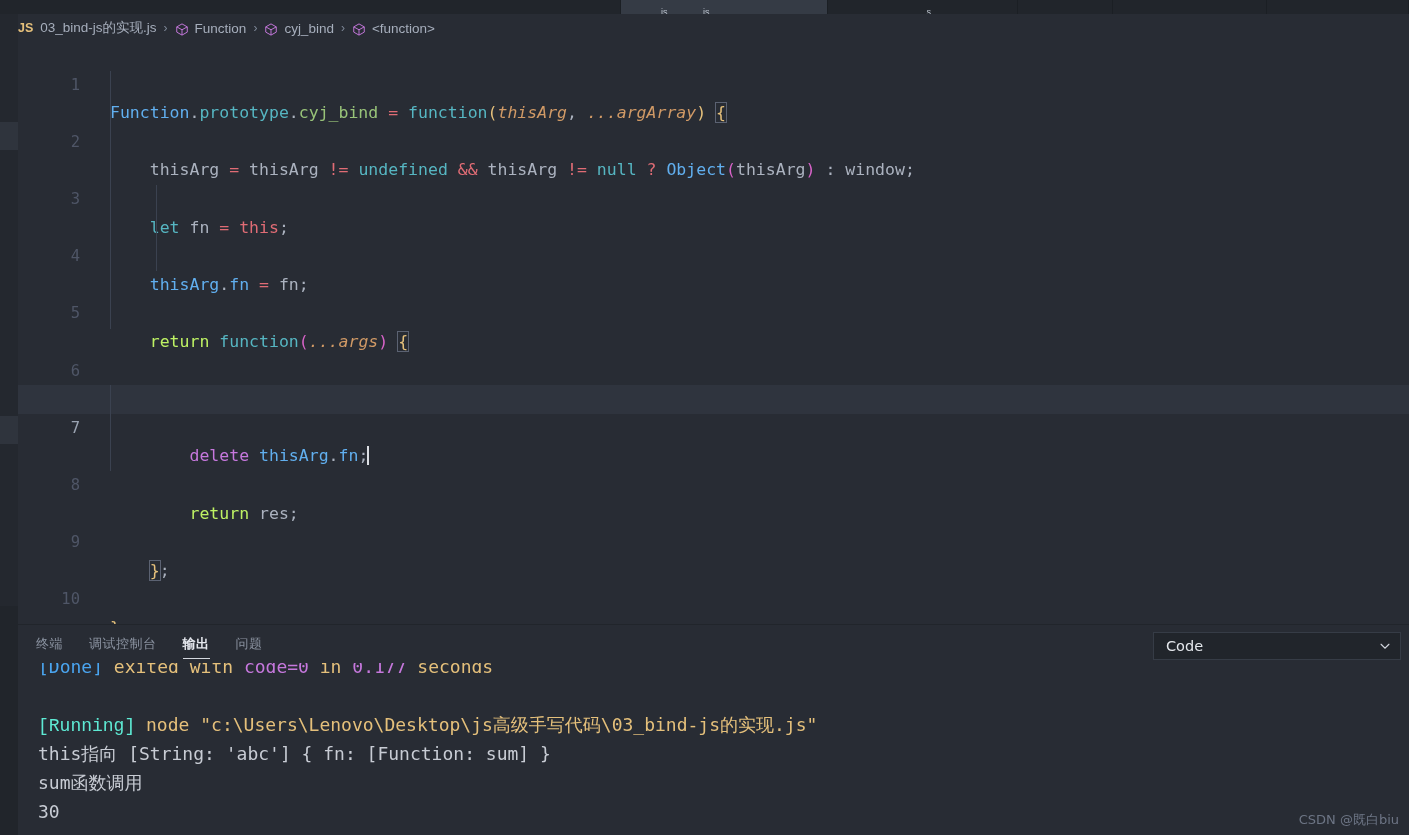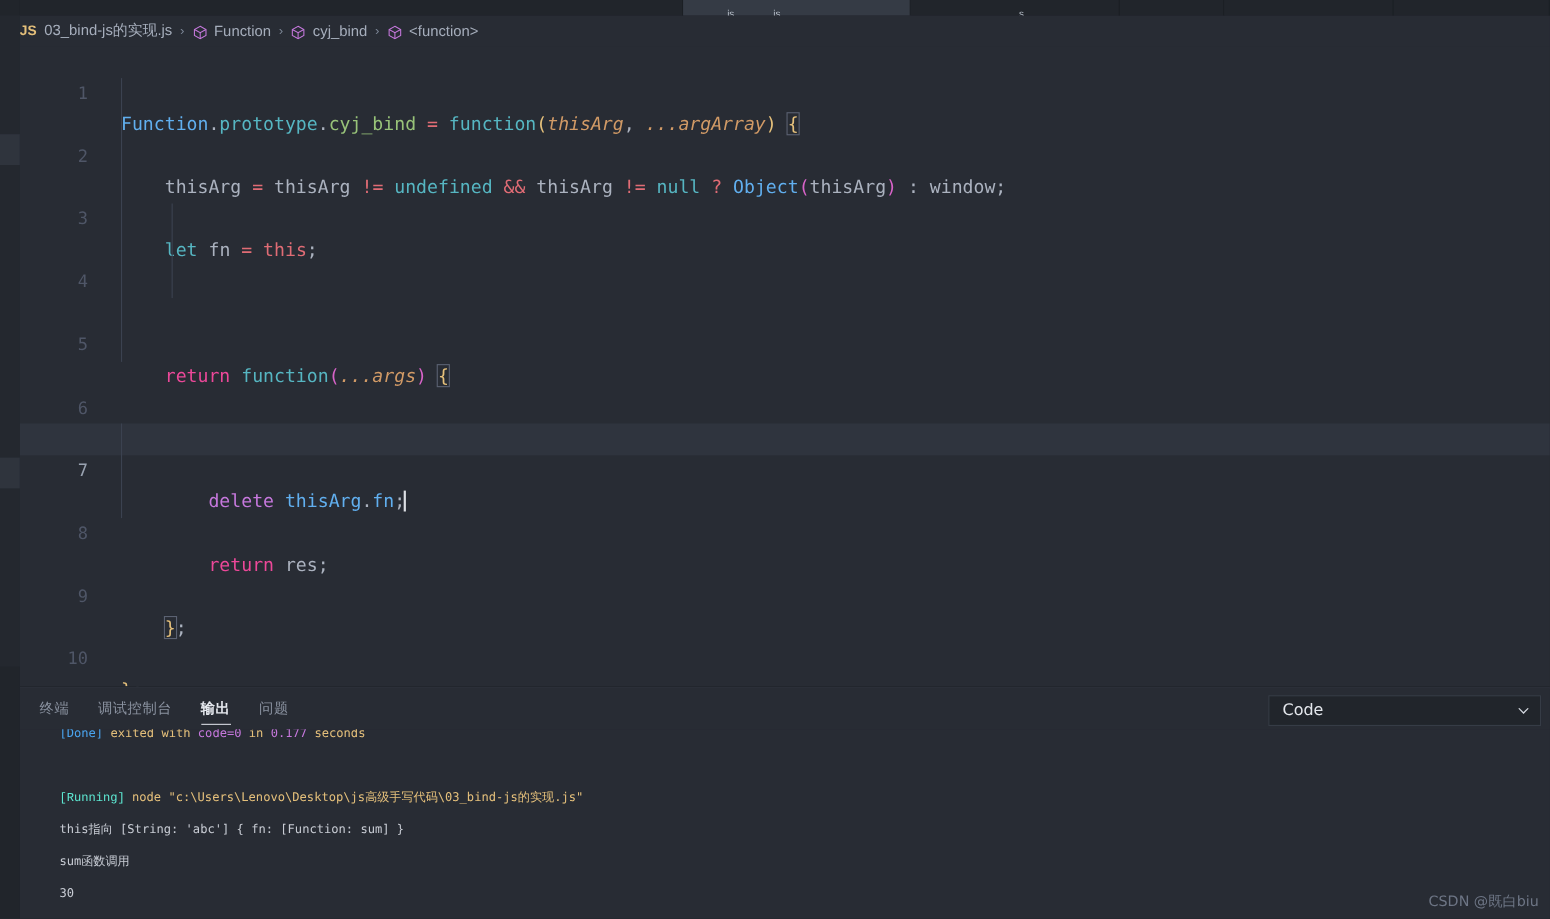--- a/index.html
+++ b/index.html
@@ -147,21 +147,21 @@
   
   .guide {
     position: absolute;
     width: 1px;
     background: #3b4250;
     left: 0;
   }
 
   
   .t-key    { color: #c678dd; }
-  .t-ctrl   { color: #ec4899; }
+  .t-ctrl   { color: #bef264; }
   .t-fnkw   { color: #56b6c2; }
   .t-func   { color: #61afef; }
   .t-method { color: #98c379; }
   .t-prop   { color: #56b6c2; }
   .t-var    { color: #abb2bf; }
   .t-param  { color: #d19a66; font-style: italic; }
   .t-op     { color: #e06c75; }
   .t-punc   { color: #abb2bf; }
   .t-p1     { color: #e5c07b; }   
   .t-p2     { color: #d763c8; }   
@@ -253,24 +253,23 @@
     top: 38px; bottom: 0;
     background: #282c34;
     overflow: hidden;
     padding-left: 38px;
     box-sizing: border-box;
   }
   .out-line {
     height: 29px;
     line-height: 29px;
     font-family: "DejaVu Sans Mono", monospace;
-    font-size: 11px;
+    font-size: 18px;
     color: #c8ccd4;
     white-space: pre;
-    margin-left: 16px;
   }
   .out-line.clipped {
     margin-top: -11px;
     height: 29px;
   }
   .o-blue   { color: #4aa5f0; }
   .o-yellow { color: #e5c07b; }
   .o-mag    { color: #c678dd; }
   .o-orange { color: #5eead4; font-family: Liberation Mono, monospace; }
   .o-plain  { color: #c8ccd4; }
@@ -369,20 +368,21 @@
         <span class="code-text">    <span class="t-var">thisArg</span> <span class="t-op">=</span> <span class="t-var">thisArg</span> <span class="t-op">!=</span> <span class="t-const">undefined</span> <span class="t-op">&amp;&amp;</span> <span class="t-var">thisArg</span> <span class="t-op">!=</span> <span class="t-const">null</span> <span class="t-op">?</span> <span class="t-func">Object</span><span class="t-p2">(</span><span class="t-var">thisArg</span><span class="t-p2">)</span> <span class="t-punc">:</span> <span class="t-var">window</span><span class="t-punc">;</span></span>
       </div>
 
       <div class="code-line" style="top:57.2px">
         <span class="ln">3</span>
         <span class="code-text">    <span class="t-let">let</span> <span class="t-var">fn</span> <span class="t-op">=</span> <span class="t-this">this</span><span class="t-punc">;</span></span>
       </div>
 
       <div class="code-line" style="top:85.8px">
         <span class="ln">4</span>
+        <span class="code-text">    <span class="t-blue">thisArg</span><span class="t-punc">.</span><span class="t-blue">fn</span> <span class="t-op">=</span> <span class="t-var">fn</span><span class="t-punc">;</span></span>
       </div>
 
       <div class="code-line" style="top:114.4px">
         <span class="ln">5</span>
         <span class="code-text">    <span class="t-ctrl">return</span> <span class="t-fnkw">function</span><span class="t-p2">(</span><span class="t-param">...args</span><span class="t-p2">)</span> <span class="t-p1 bracket-match">{</span></span>
       </div>
 
       <div class="code-line" style="top:143px">
         <span class="ln">6</span>
         <span class="code-text">        <span class="t-let">let</span> <span class="t-var">res</span> <span class="t-op">=</span> <span class="t-blue">thisArg</span><span class="t-punc">.</span><span class="t-blue">fn</span><span class="t-p3">(</span><span class="t-var">...argArray</span><span class="t-punc">,</span> <span class="t-var">...args</span><span class="t-p3">)</span><span class="t-punc">;</span></span>

